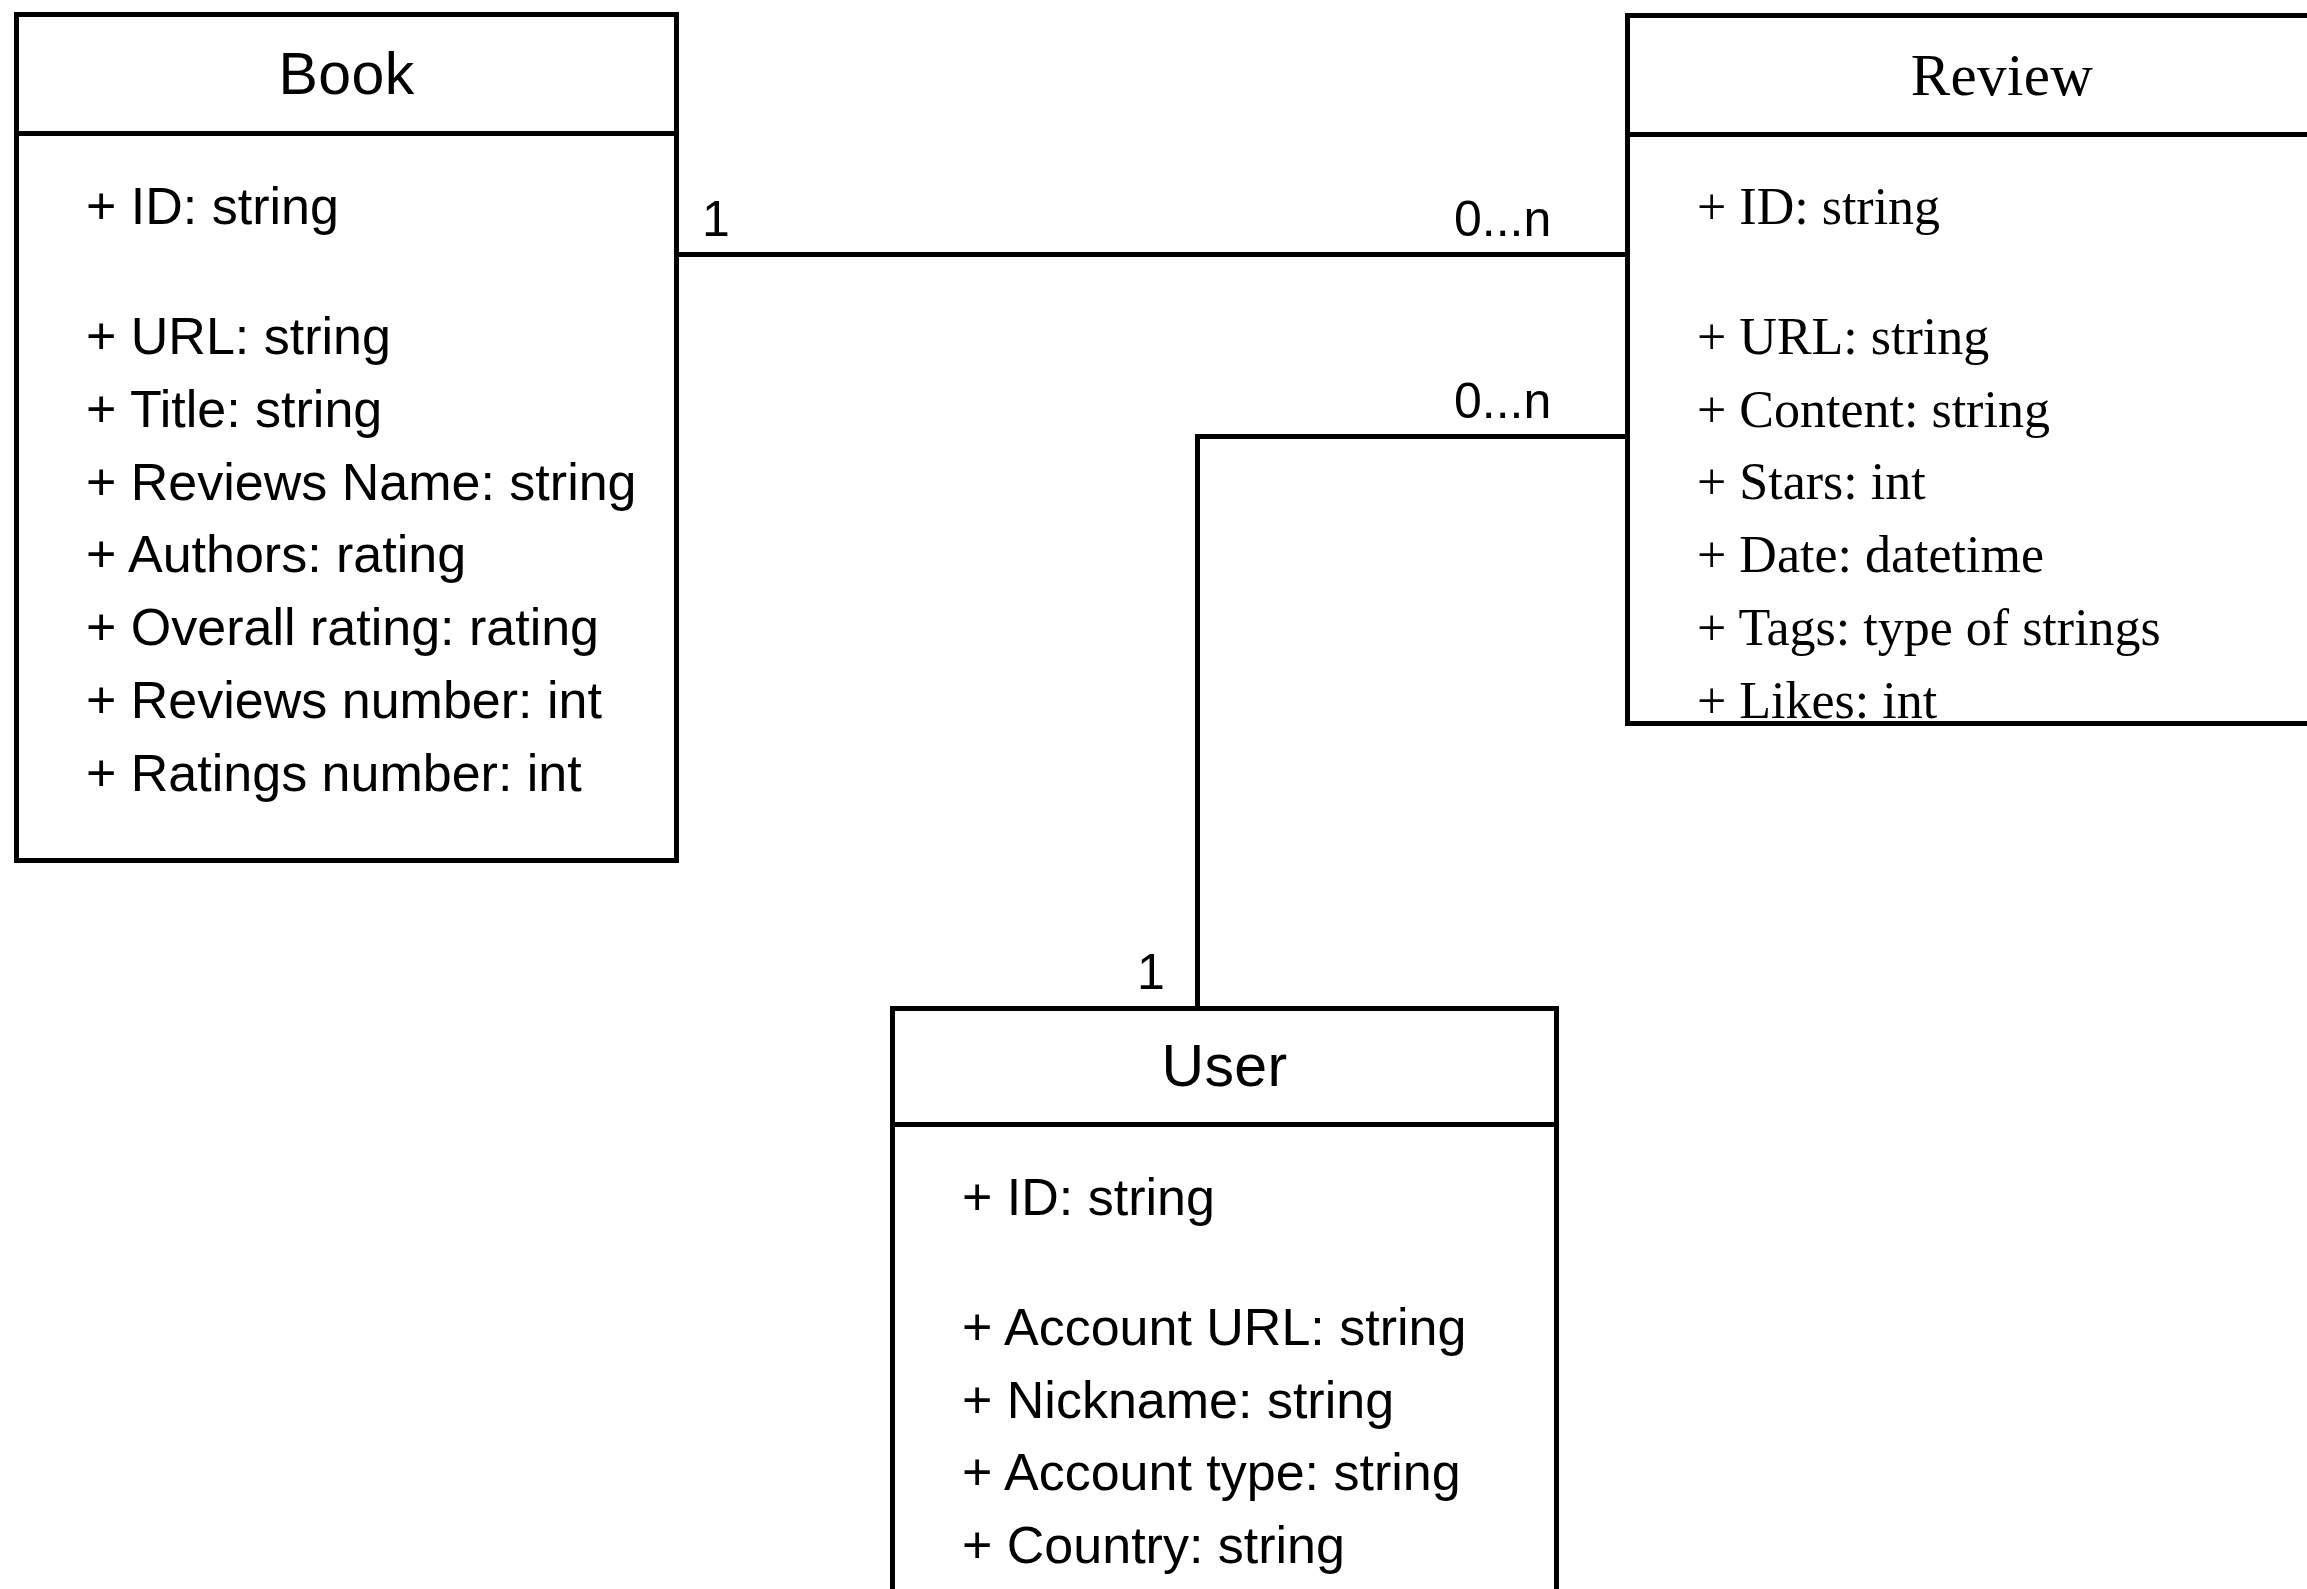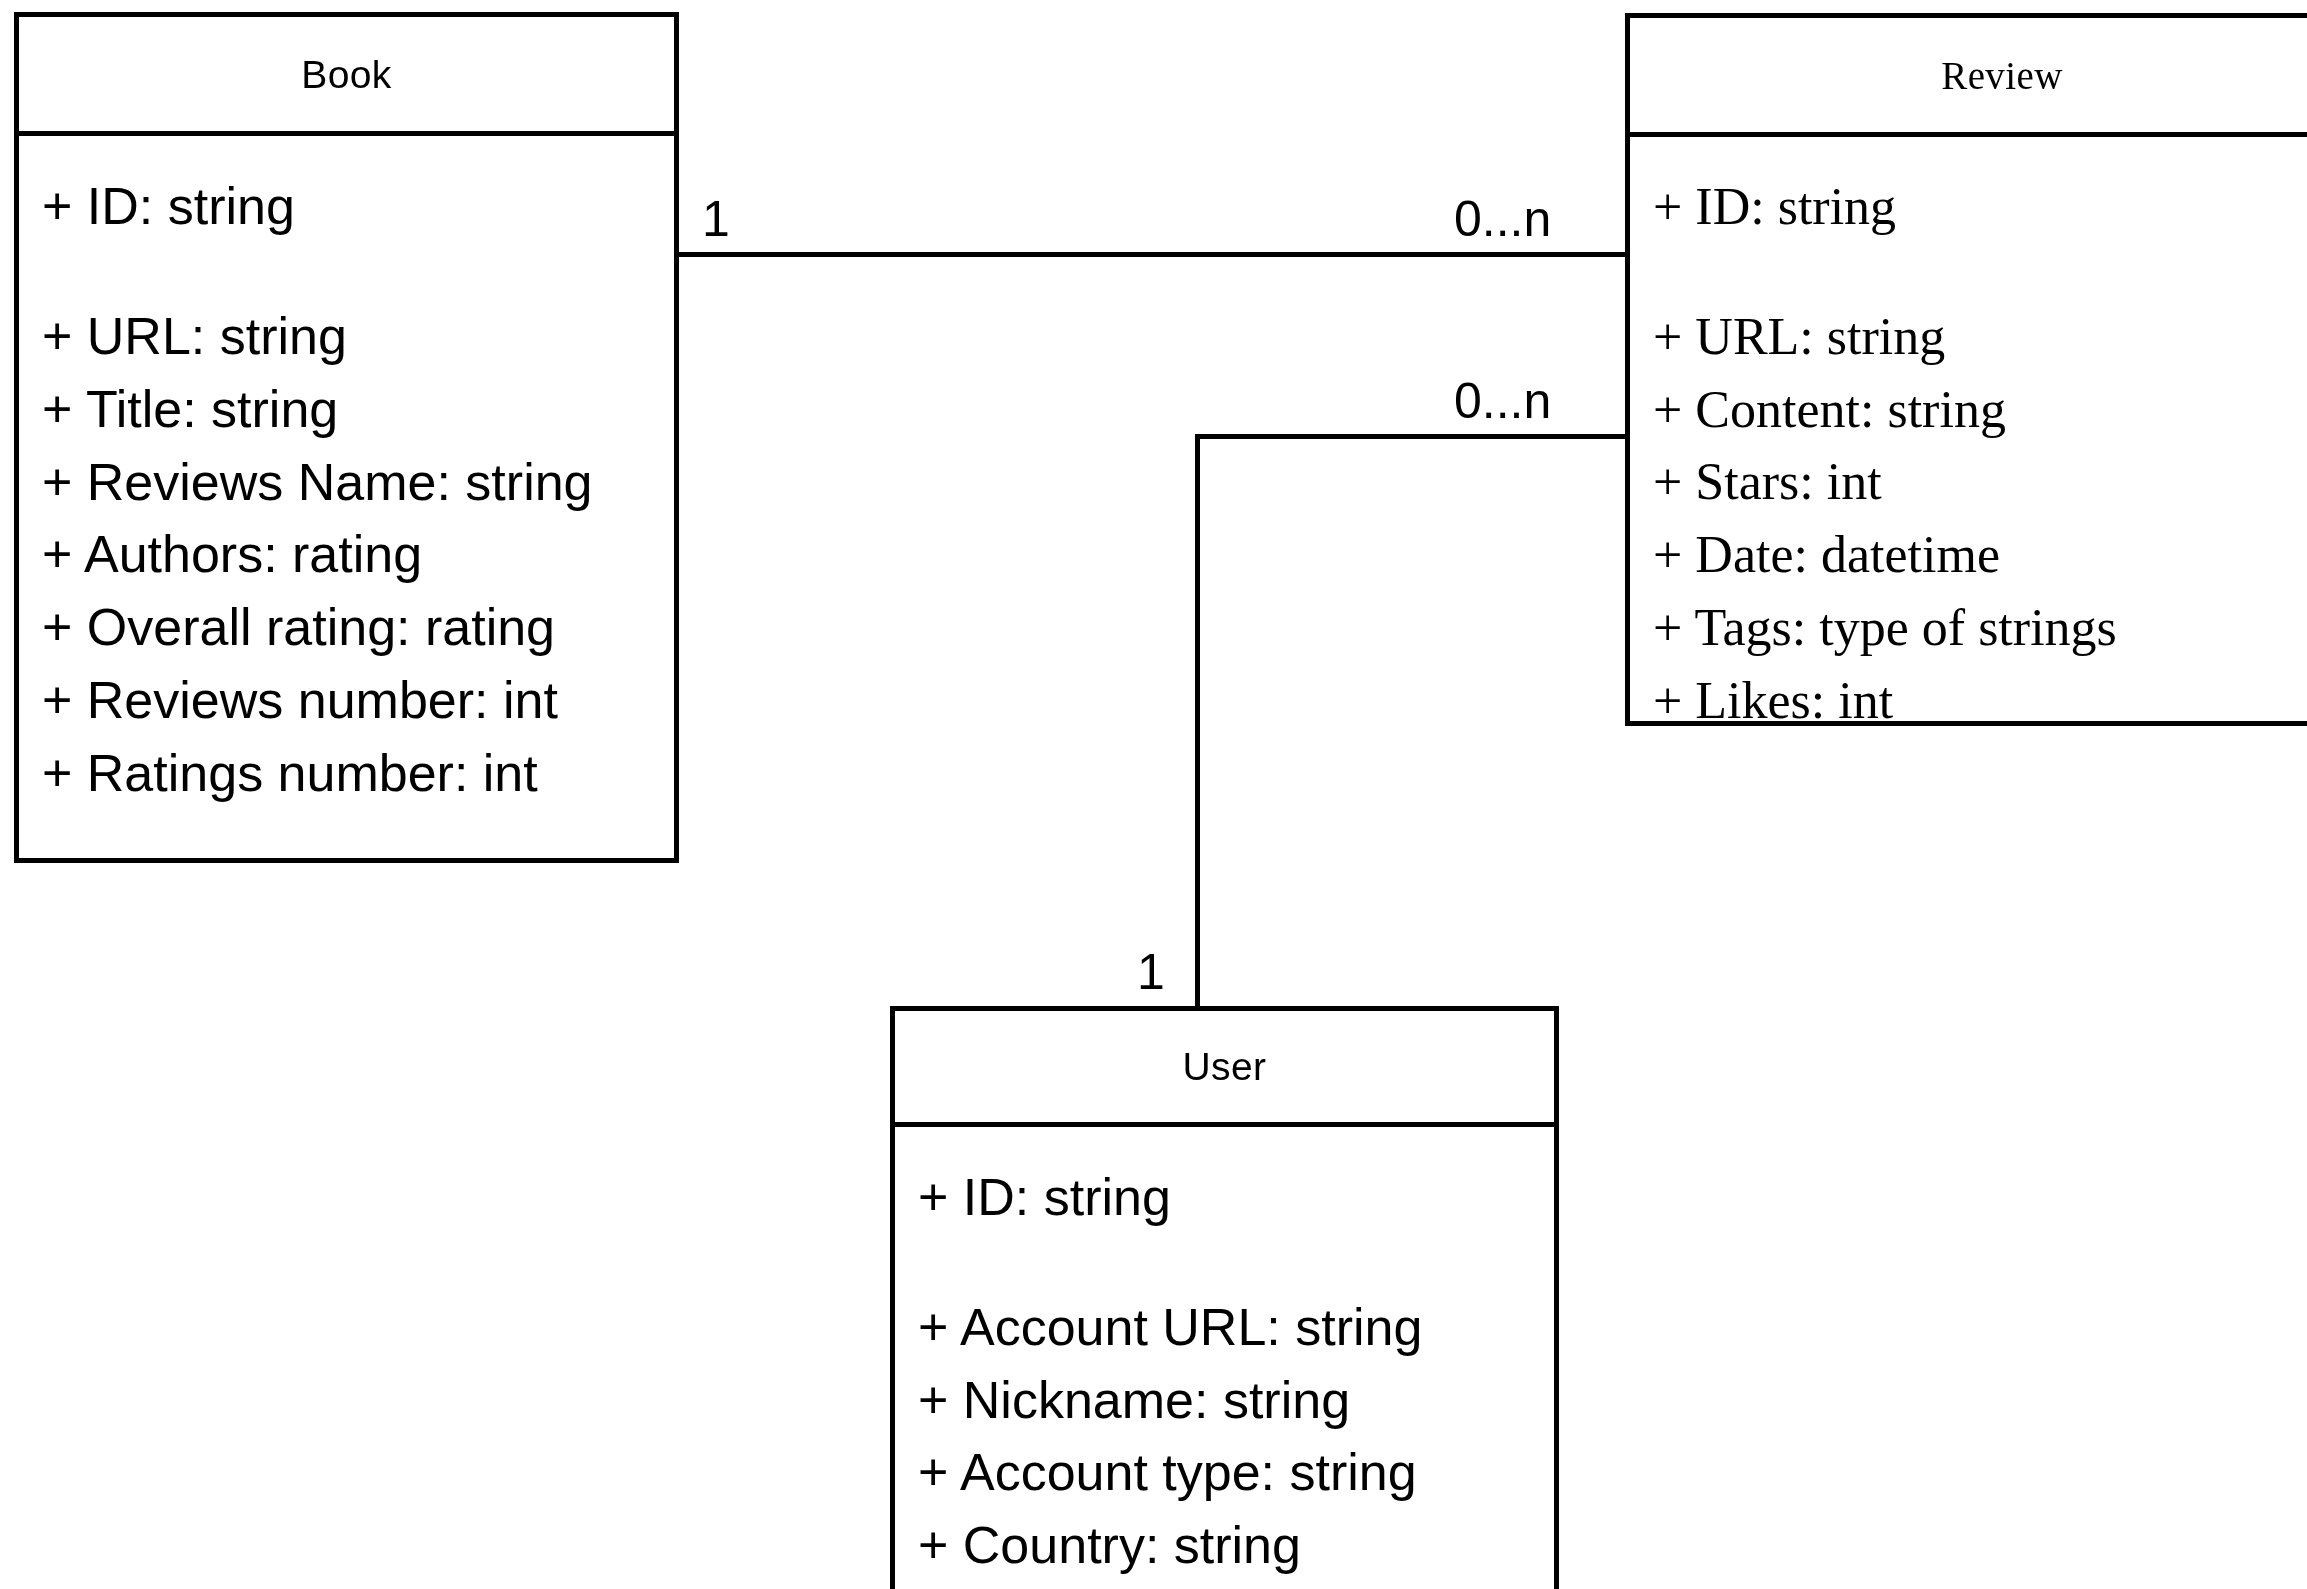--- a/index.html
+++ b/index.html
@@ -26,33 +26,34 @@
     background: #ffffff;
   }
   .uml-class-header {
     box-sizing: border-box;
     border-bottom: 5.7px solid #000000;
     display: flex;
     align-items: center;
     justify-content: center;
   }
   .uml-class-name {
-    font-size: 39px;
+    font-size: 59px;
     line-height: 1;
     letter-spacing: 0.4px;
     white-space: nowrap;
   }
   .uml-class-body {
     box-sizing: border-box;
     padding: 34px 0 0 23px;
   }
   .uml-attr {
     font-size: 52px;
     line-height: 1.40;
     white-space: nowrap;
+    margin-left: 44px;
   }
   .uml-attr.spaced-after {
     margin-bottom: 57px;
   }
 
   
   .conn-h {
     position: absolute;
     height: 0;
     border-top: 5.7px solid #000000;

